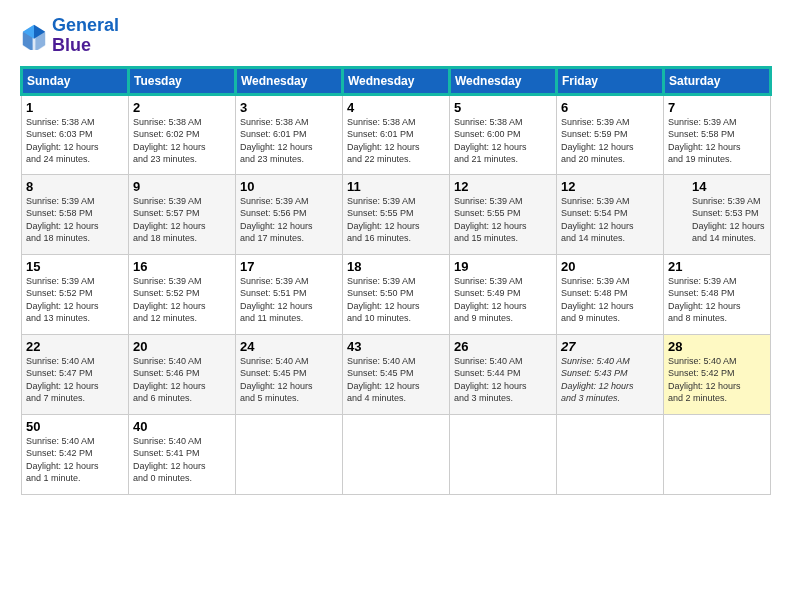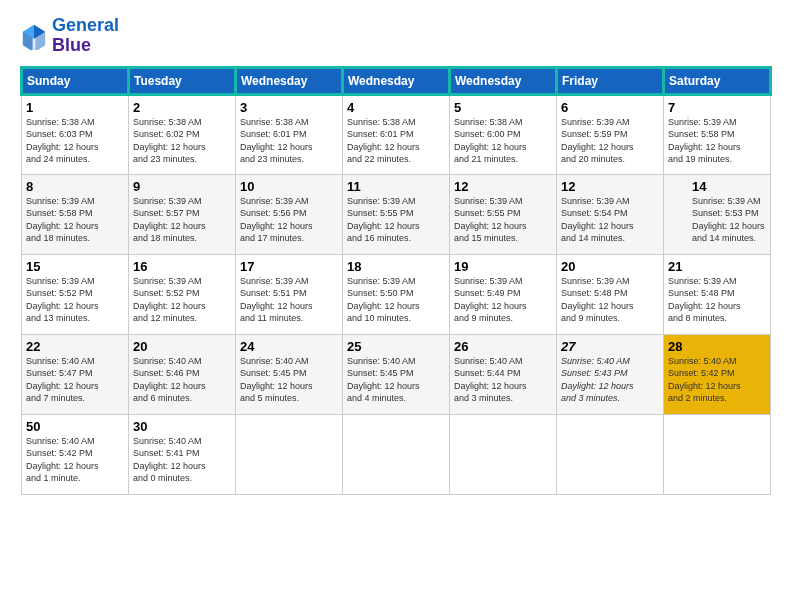--- a/index.html
+++ b/index.html
@@ -300,58 +300,58 @@
 and 6 minutes.</div>
           </td>
           <td style="background: rgb(245, 245, 245);">
             <span class="day-num">24</span>
             <div class="cell-info" style="white-space: pre-line;">Sunrise: 5:40 AM
 Sunset: 5:45 PM
 Daylight: 12 hours
 and 5 minutes.</div>
           </td>
           <td style="background: rgb(245, 245, 245);">
-            <span class="day-num">25</span>
+            <span class="day-num">43</span>
             <div class="cell-info" style="white-space: pre-line;">Sunrise: 5:40 AM
 Sunset: 5:45 PM
 Daylight: 12 hours
 and 4 minutes.</div>
           </td>
           <td style="background: rgb(245, 245, 245);">
             <span class="day-num">26</span>
             <div class="cell-info" style="white-space: pre-line;">Sunrise: 5:40 AM
 Sunset: 5:44 PM
 Daylight: 12 hours
 and 3 minutes.</div>
           </td>
           <td style="background: rgb(245, 245, 245); font-style: italic;">
             <span class="day-num">27</span>
             <div class="cell-info" style="white-space: pre-line;">Sunrise: 5:40 AM
 Sunset: 5:43 PM
 Daylight: 12 hours
 and 3 minutes.</div>
           </td>
-          <td style="background: #eab308;">
+          <td style="background: #fef9c3;">
             <span class="day-num">28</span>
             <div class="cell-info" style="white-space: pre-line;">Sunrise: 5:40 AM
 Sunset: 5:42 PM
 Daylight: 12 hours
 and 2 minutes.</div>
           </td>
         </tr>
         <tr>
           <td>
             <span class="day-num">50</span>
             <div class="cell-info" style="white-space: pre-line;">Sunrise: 5:40 AM
 Sunset: 5:42 PM
 Daylight: 12 hours
 and 1 minute.</div>
           </td>
           <td>
-            <span class="day-num">30</span>
+            <span class="day-num">40</span>
             <div class="cell-info" style="white-space: pre-line;">Sunrise: 5:40 AM
 Sunset: 5:41 PM
 Daylight: 12 hours
 and 0 minutes.</div>
           </td>
           <td class="empty-cell"></td>
           <td class="empty-cell"></td>
           <td class="empty-cell"></td>
           <td class="empty-cell"></td>
           <td class="empty-cell"></td>

